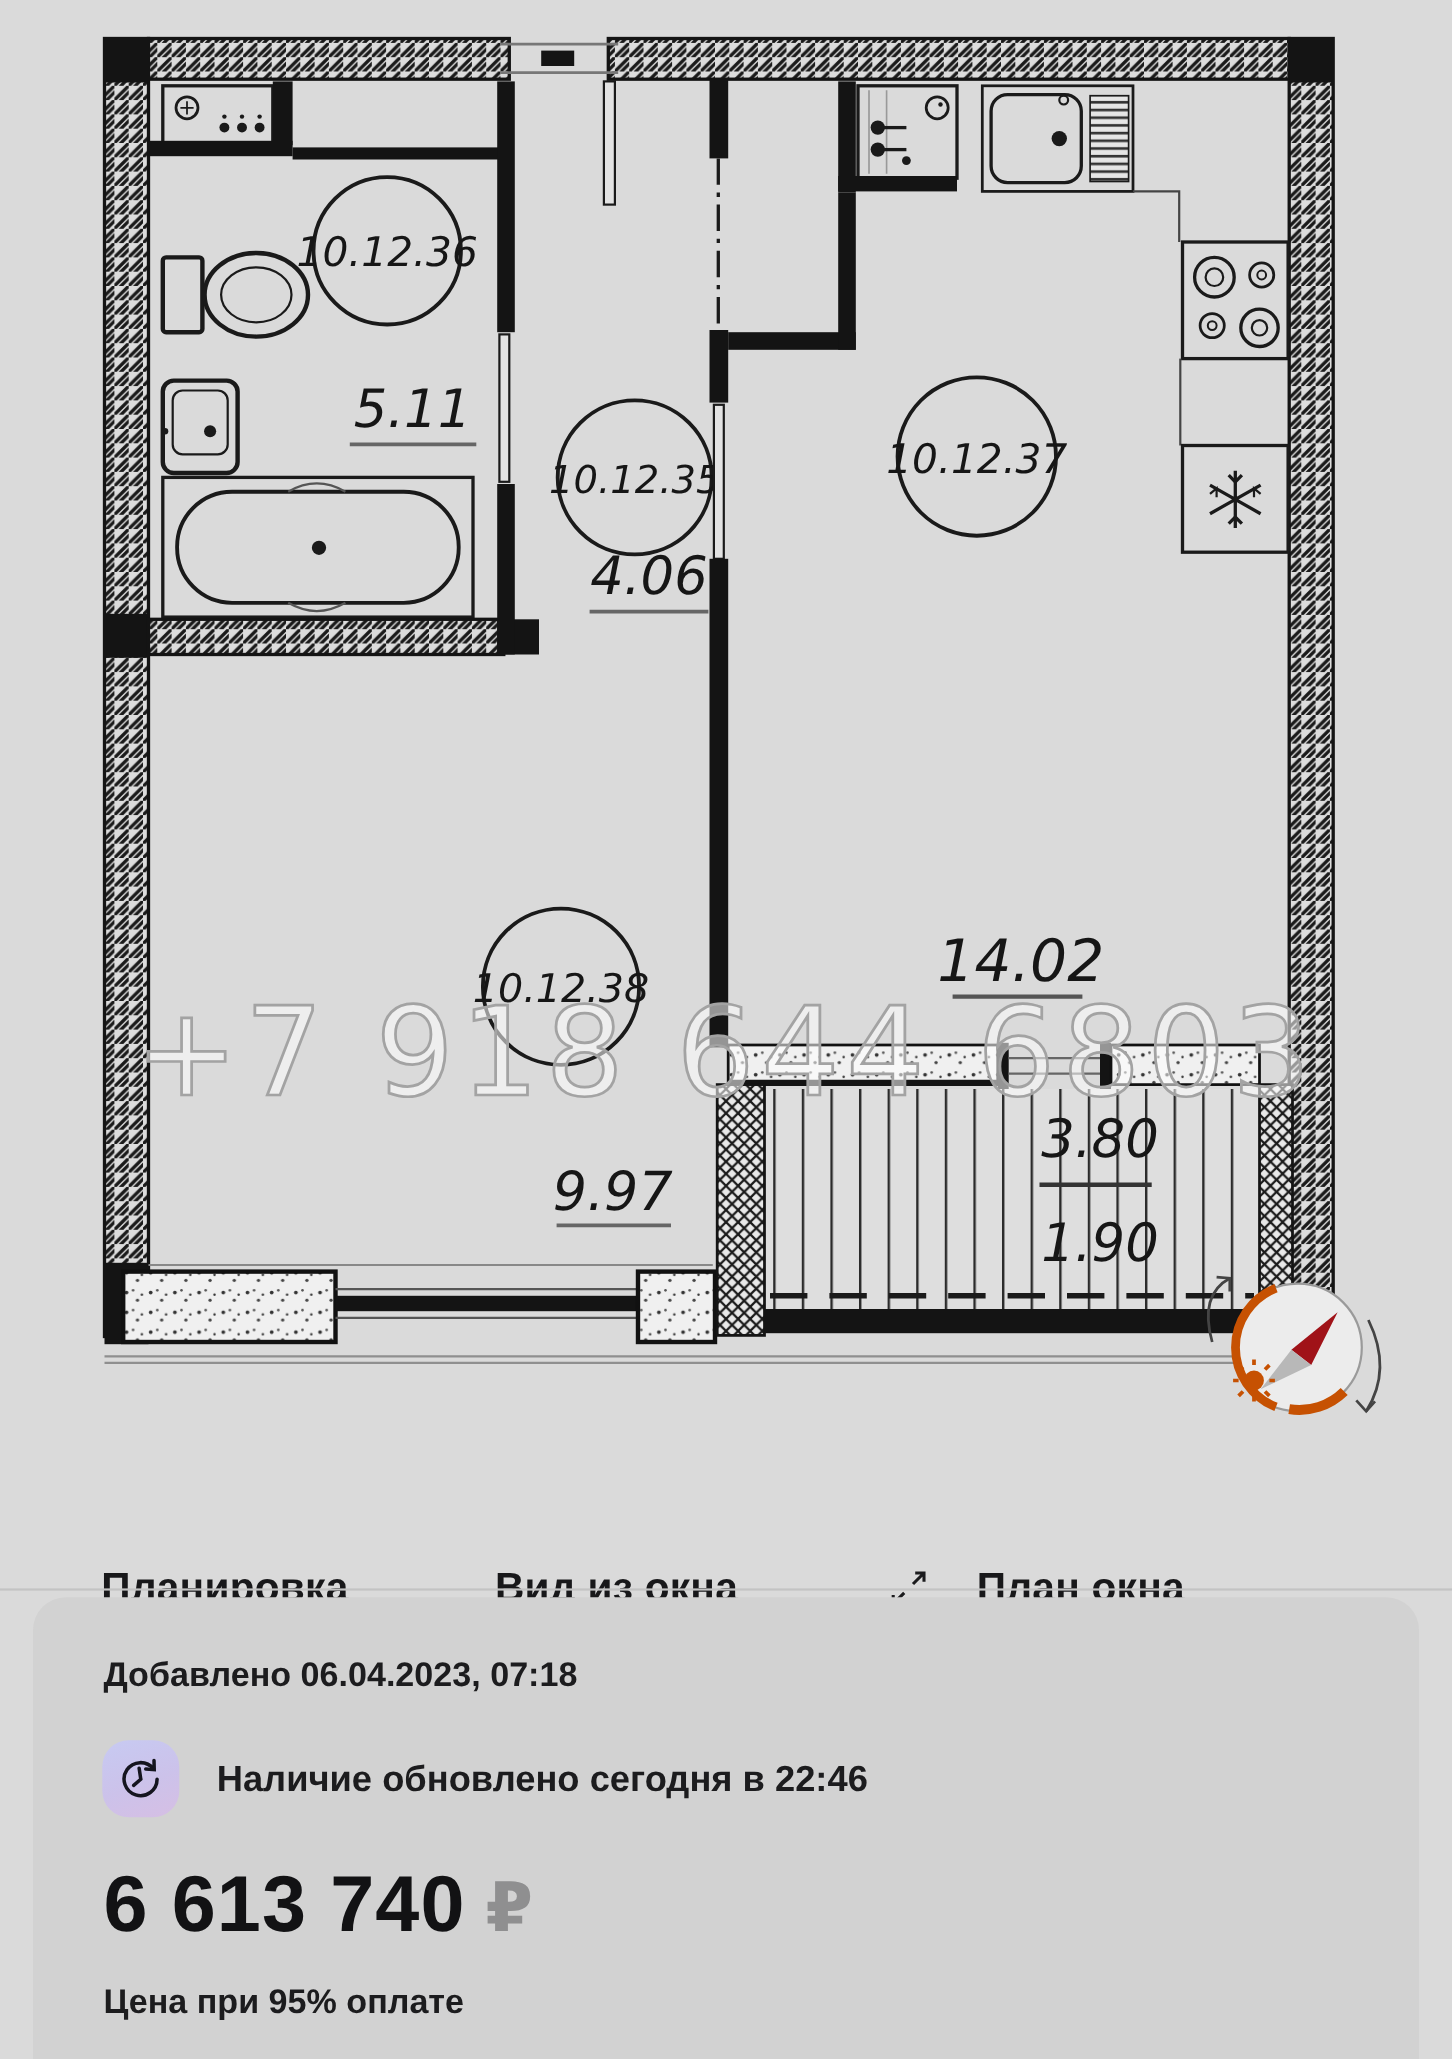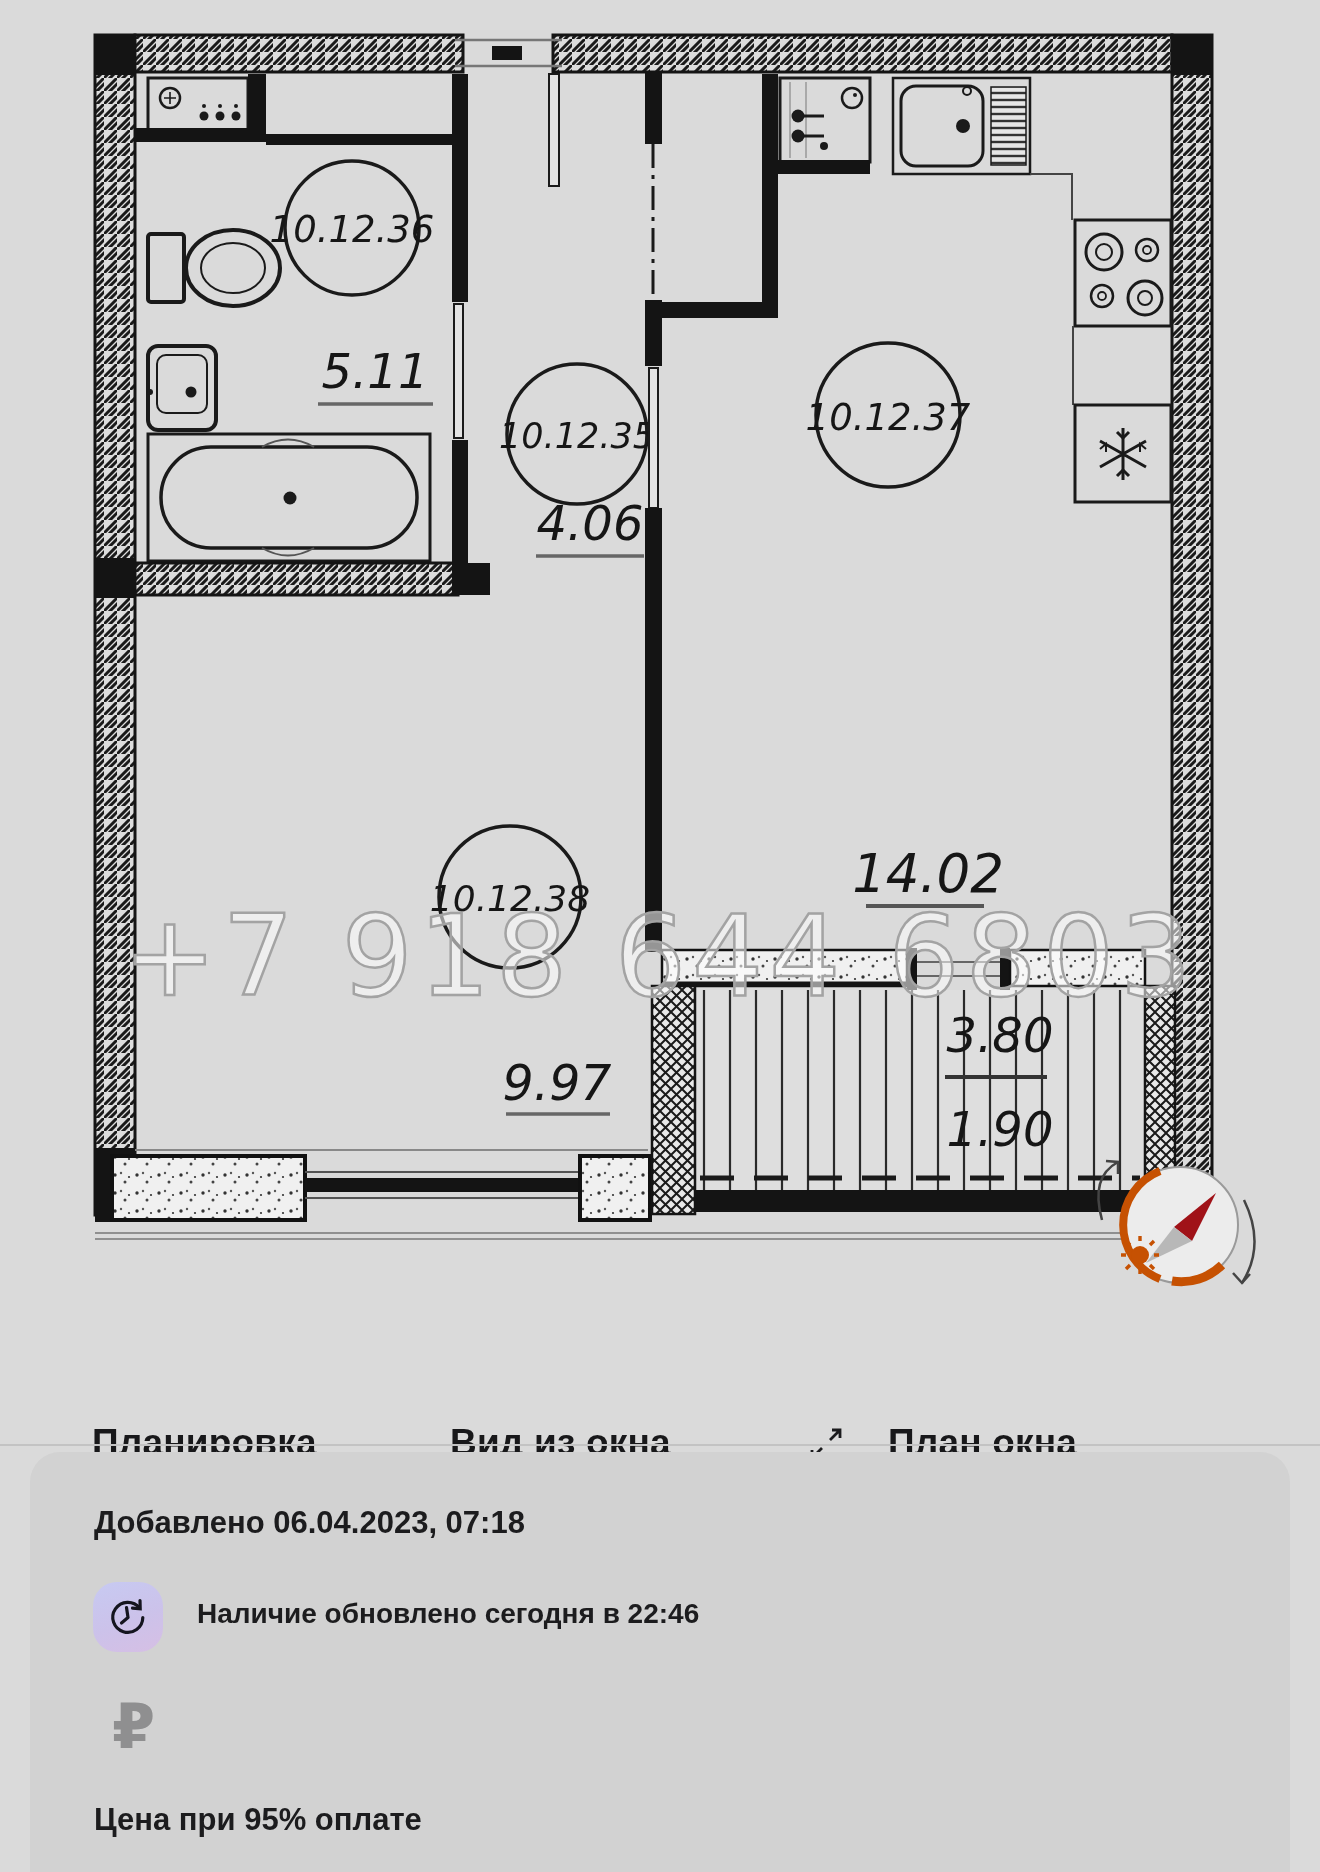--- a/index.html
+++ b/index.html
@@ -14,21 +14,21 @@
   .tabs{position:absolute;left:0;top:1416px;width:1320px;height:92px;}
   .tab{position:absolute;top:6px;font-size:37px;font-weight:700;color:#18181a;letter-spacing:.2px;cursor:pointer;}
   .tab-underline{position:absolute;left:92px;top:78px;width:266px;height:9px;background:#141414;border-radius:5px;}
   .expand-ic{position:absolute;top:8px;width:40px;height:40px;}
   .divider{position:absolute;left:0;top:1444px;width:1320px;height:2px;background:#c3c3c3;}
   .card{position:absolute;left:30px;top:1452px;width:1260px;height:420px;background:#d2d2d2;border-radius:30px 30px 0 0;}
   .added{position:absolute;left:94px;top:1505px;font-size:31px;font-weight:700;}
   .avail-ic{position:absolute;left:93px;top:1582px;width:70px;height:70px;border-radius:24px;
     background:linear-gradient(160deg,#c7caf2 0%,#ccc2ea 55%,#d6bfe4 100%);
     display:flex;align-items:center;justify-content:center;}
-  .avail-txt{position:absolute;left:197px;top:1598px;font-size:28px;font-weight:700;}
+  .avail-txt{position:absolute;left:197px;top:1598px;font-size:33px;font-weight:700;}
   .price-row{position:absolute;left:94px;top:1690px;display:flex;align-items:baseline;}
   .price{font-size:72px;font-weight:800;letter-spacing:1px;color:#121214;}
   .currency{font-size:62px;font-weight:700;color:#8f8f90;margin-left:18px;font-family:"DejaVu Sans", sans-serif;}
   .note{position:absolute;left:94px;top:1802px;font-size:31px;font-weight:700;}
 </style>
 </head>
 <body>
 
 <div class="plan-wrap">
 <svg width="1320" height="1330" viewBox="0 0 1320 1330" xmlns="http://www.w3.org/2000/svg">
@@ -269,16 +269,17 @@
     <g stroke="#15151f" stroke-width="3.2" fill="none" stroke-linecap="round">
       <path d="M34.5,14 A15,15 0 1 0 37.8,23.5"></path>
       <path d="M35,6.5 L35.2,14.8 L27.5,14.2"></path>
       <path d="M23,23.5 L16.5,29 M23,23.5 L21.5,13.5"></path>
     </g>
   </svg>
 </div>
 <div class="avail-txt">Наличие обновлено сегодня в 22:46</div>
 
 <div class="price-row">
+  <span class="price">6 613 740</span>
   <span class="currency">₽</span>
 </div>
 
 <div class="note">Цена при 95% оплате</div>
 
 </body></html>

